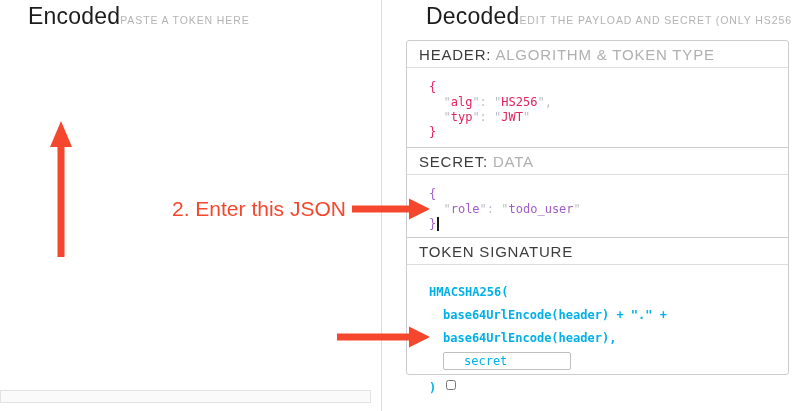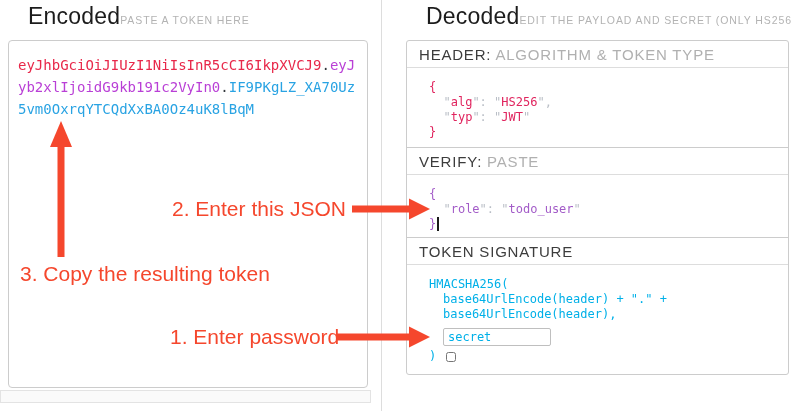--- a/index.html
+++ b/index.html
@@ -50,50 +50,47 @@
   .sec-title .lab{color:#3c3c3c;}
   .sec-title .sublab{color:#b0b0b0;}
   .sec-content{position:relative;padding:12px 10px 10px 22px;
     font-family:"DejaVu Sans Mono","Liberation Mono",monospace;font-size:12px;line-height:15px;}
   pre{font:inherit;white-space:pre;}
   .json-header{color:var(--dec-header);}
   .json-payload{color:var(--dec-payload);}
   .punct{color:var(--punct);}
   .caret{position:absolute;left:30px;top:42px;width:1.5px;height:14px;background:#1a1a1a;}
 
-  .sig-code{color:var(--dec-signature);font-weight:normal;}
+  .sig-code{color:var(--dec-signature);font-weight:bold;margin-top:8px;}
   .sig-line{white-space:pre;}
   .sig-indent{padding-left:14px;}
-  .secret-input{display:block;margin:6px 0 3px 14px;width:108px;height:18px;
+  .secret-input{display:block;margin:6px 0 3px 14px;width:128px;height:18px;
     border:1px solid #bfbfbf;border-radius:2px;background:#fff;
     font-family:"DejaVu Sans Mono","Liberation Mono",monospace;font-size:12px;
-    color:var(--dec-signature);padding:0 4px;outline:none;}
+    color:var(--dec-signature);padding:0 20px;outline:none;}
   .close-row{display:flex;align-items:center;gap:4px;margin-top:3px;}
   .b64-checkbox{width:10px;height:10px;margin:0 1px 0 6px;accent-color:#cccccc;}
 
   
   .annotation{position:absolute;color:var(--ann);font-size:21px;font-weight:400;white-space:nowrap;}
   .arrow-overlay{position:absolute;left:0;top:0;width:793px;height:411px;pointer-events:none;}
 </style>
 </head>
 <body>
 
 <div class="page">
 
   <div class="col-header" style="left:8px;">
     <span class="big">Encoded</span><span class="sub">PASTE A TOKEN HERE</span>
   </div>
 
   <div class="col-header" style="left:406px;">
     <span class="big">Decoded</span><span class="sub">EDIT THE PAYLOAD AND SECRET (ONLY HS256 SUPPORTED)</span>
   </div>
 
-  <div class="token-box">
-    <span class="p1">eyJhbGciOiJIUzI1NiIsInR5cCI6IkpXVCJ9</span><span class="dot">.</span><span class="p2">eyJyb2xlIjoidG9kb191c2VyIn0</span><span class="dot">.</span><span class="p3">IF9PKgLZ_XA70Uz5vm0OxrqYTCQdXxBA0Oz4uK8lBqM</span>
-  </div>
 
   <div class="footer-strip"></div>
   <div class="divider"></div>
 
   <div class="decoded-wrap">
 
     <div class="section" style="height:107px;">
       <div class="sec-title">
         <span class="lab">HEADER:</span>
         <span class="sublab">ALGORITHM &amp; TOKEN TYPE</span>
@@ -101,22 +98,22 @@
       <div class="sec-content">
         <pre class="json-header">{
   <span class="punct">"</span>alg<span class="punct">"</span><span class="punct">:</span> <span class="punct">"</span>HS256<span class="punct">"</span><span class="punct">,</span>
   <span class="punct">"</span>typ<span class="punct">"</span><span class="punct">:</span> <span class="punct">"</span>JWT<span class="punct">"</span>
 }</pre>
       </div>
     </div>
 
     <div class="section" style="height:90px;">
       <div class="sec-title">
-        <span class="lab">VERIFY:</span>
-        <span class="sublab">PASTE</span>
+        <span class="lab">SECRET:</span>
+        <span class="sublab">DATA</span>
       </div>
       <div class="sec-content">
         <pre class="json-payload">{
   <span class="punct">"</span>role<span class="punct">"</span><span class="punct">:</span> <span class="punct">"</span>todo_user<span class="punct">"</span>
 }</pre>
         <span class="caret"></span>
       </div>
     </div>
 
     <div class="section" style="height:136px;">
@@ -130,22 +127,20 @@
         <input class="secret-input" type="text" value="secret" style="">
         <div class="close-row">
           <span class="sig-code">)</span>
           <input type="checkbox" class="b64-checkbox" style="">
         </div>
       </div>
     </div>
   </div>
 
   <div class="annotation" style="left:172px;top:197px;">2. Enter this JSON</div>
-  <div class="annotation" style="left:20px;top:262px;">3. Copy the resulting token</div>
-  <div class="annotation" style="left:170px;top:325px;">1. Enter password</div>
 
   <svg class="arrow-overlay" viewBox="0 0 793 411">
 
     <g fill="var(--ann)">
       <rect x="57.5" y="143" width="7" height="114"></rect>
       <polygon points="61,121 72,147 50,147"></polygon>
     </g>
 
     <g fill="var(--ann)">
       <rect x="352" y="205.5" width="60" height="7"></rect>

